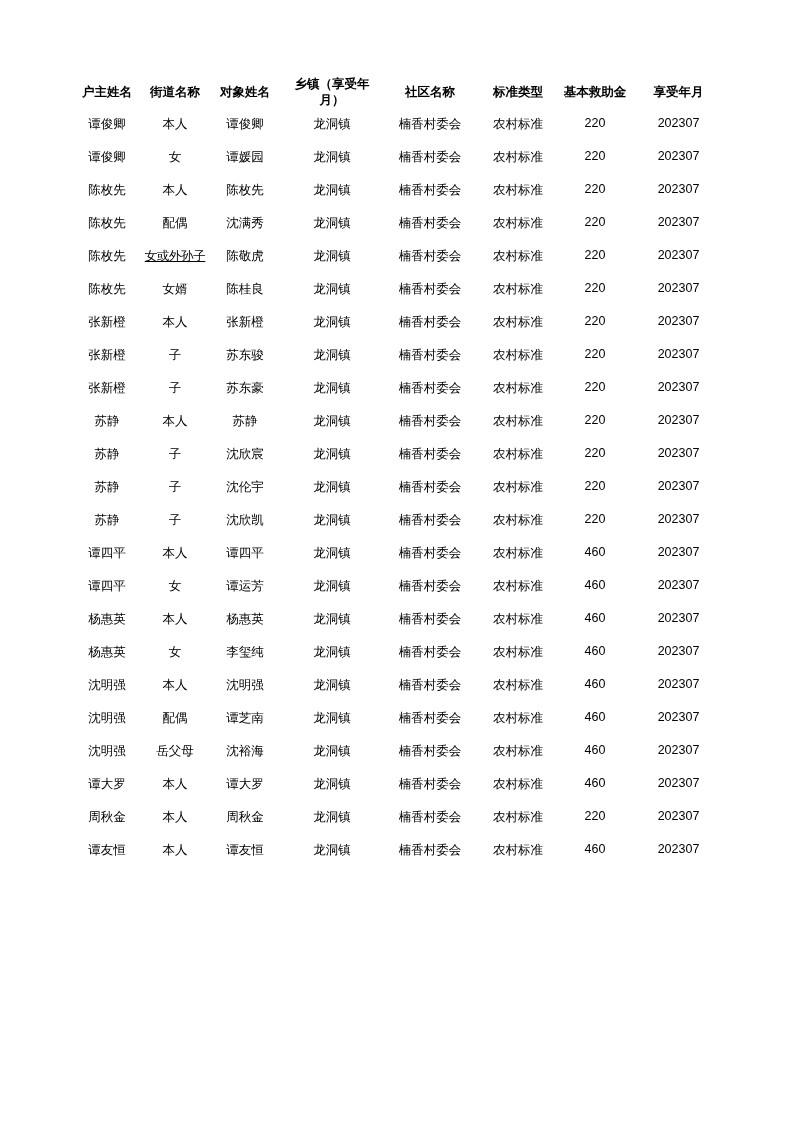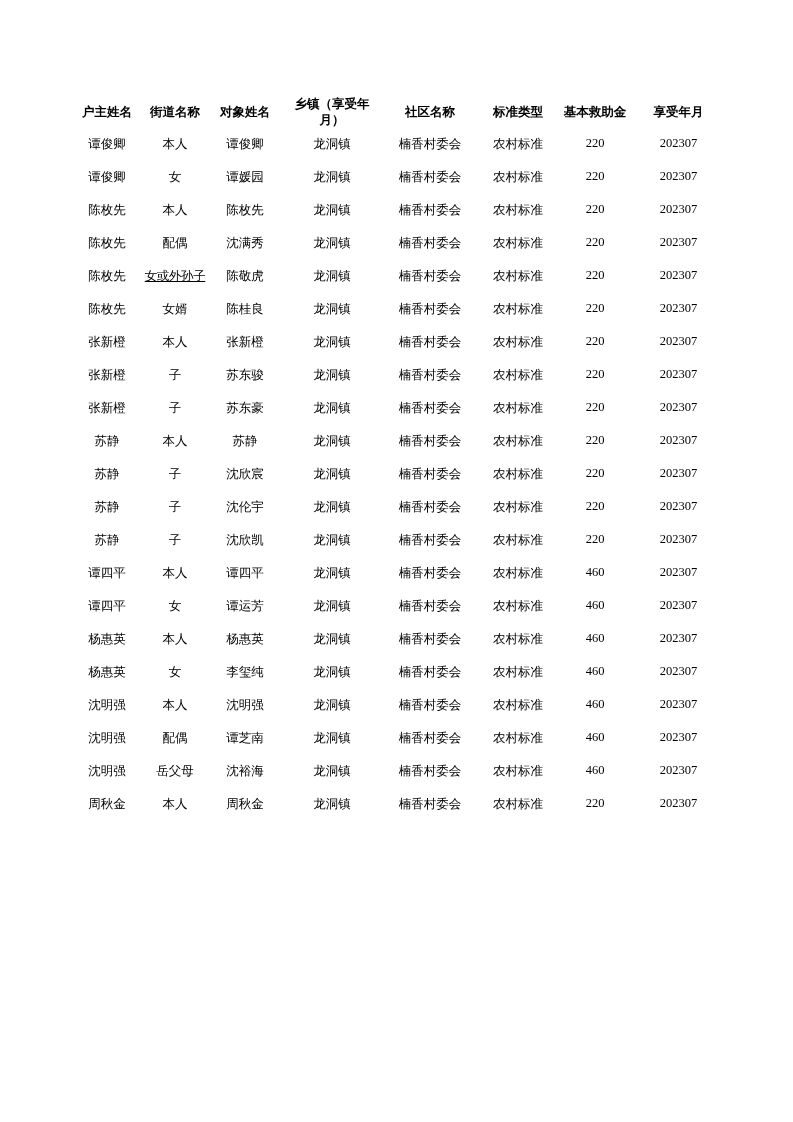--- a/index.html
+++ b/index.html
@@ -11,21 +11,21 @@
     width: 793px;
     height: 1122px;
     font-family: "DejaVu Serif", "Liberation Serif", serif;
     color: #000000;
   }
   .page {
     position: relative;
     width: 661px;
     height: 1122px;
     box-sizing: border-box;
-    padding: 96px 70px 0 70px;
+    padding: 76px 70px 0 70px;
   }
   table.doc-table {
     width: 653px;
     border-collapse: collapse;
     table-layout: fixed;
   }
   table.doc-table th,
   table.doc-table td {
     border: none;
     text-align: center;
@@ -51,21 +51,21 @@
   col.c0 { width: 74px; }
   col.c1 { width: 62px; }
   col.c2 { width: 78px; }
   col.c3 { width: 96px; }
   col.c4 { width: 100px; }
   col.c5 { width: 76px; }
   col.c6 { width: 78px; }
   col.c7 { width: 89px; }
 
   td.num, td.ym {
-    font-family: Liberation Serif, serif;
+    font-family: Liberation Sans, sans-serif;
   }
   .relation-narrow {
     font-size: 11.5px;
     letter-spacing: -0.4px;
     text-decoration: underline;
   }
 </style>
 </head>
 <body>
 
@@ -288,24 +288,44 @@
           <td>沈明强</td>
           <td>岳父母</td>
           <td>沈裕海</td>
           <td>龙洞镇</td>
           <td>楠香村委会</td>
           <td>农村标准</td>
           <td class="num">460</td>
           <td class="ym">202307</td>
         </tr>
         <tr>
+          <td>谭大罗</td>
+          <td>本人</td>
+          <td>谭大罗</td>
+          <td>龙洞镇</td>
+          <td>楠香村委会</td>
+          <td>农村标准</td>
+          <td class="num">460</td>
+          <td class="ym">202307</td>
+        </tr>
+        <tr>
           <td>周秋金</td>
           <td>本人</td>
           <td>周秋金</td>
           <td>龙洞镇</td>
           <td>楠香村委会</td>
           <td>农村标准</td>
           <td class="num">220</td>
+          <td class="ym">202307</td>
+        </tr>
+        <tr>
+          <td>谭友恒</td>
+          <td>本人</td>
+          <td>谭友恒</td>
+          <td>龙洞镇</td>
+          <td>楠香村委会</td>
+          <td>农村标准</td>
+          <td class="num">460</td>
           <td class="ym">202307</td>
         </tr>
       </tbody>
   </table>
 </div>
 
 </body></html>

